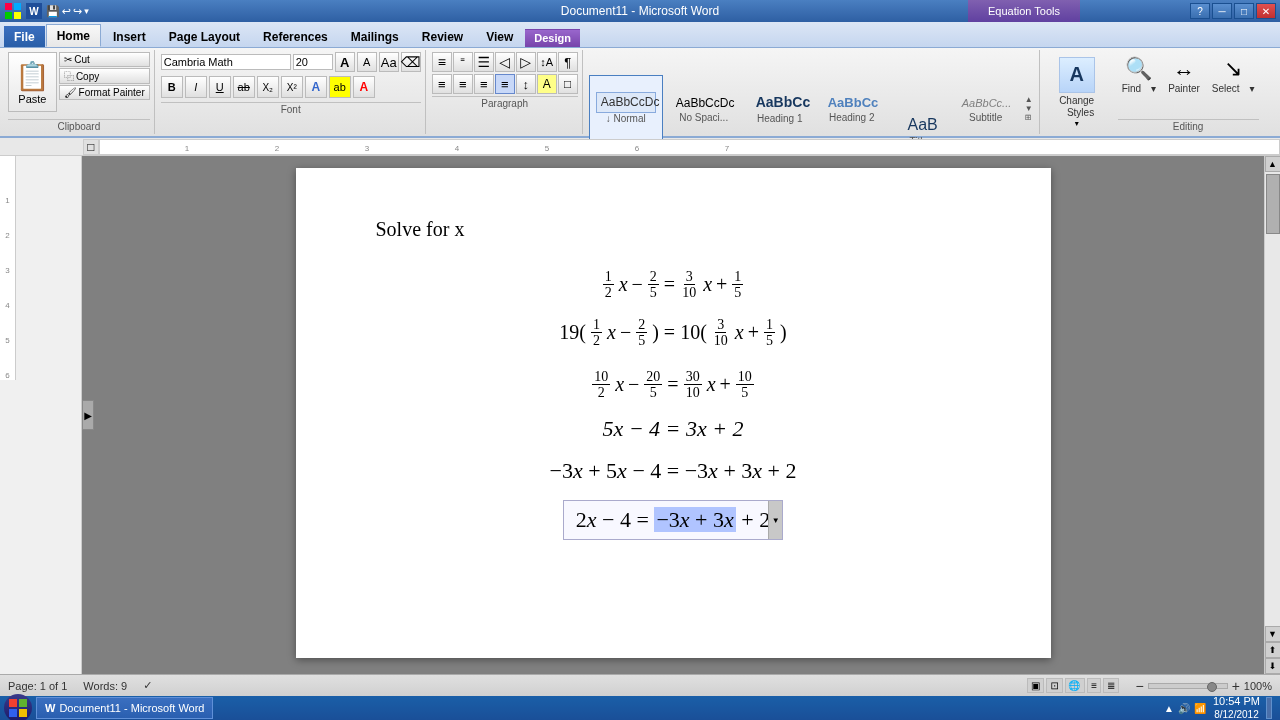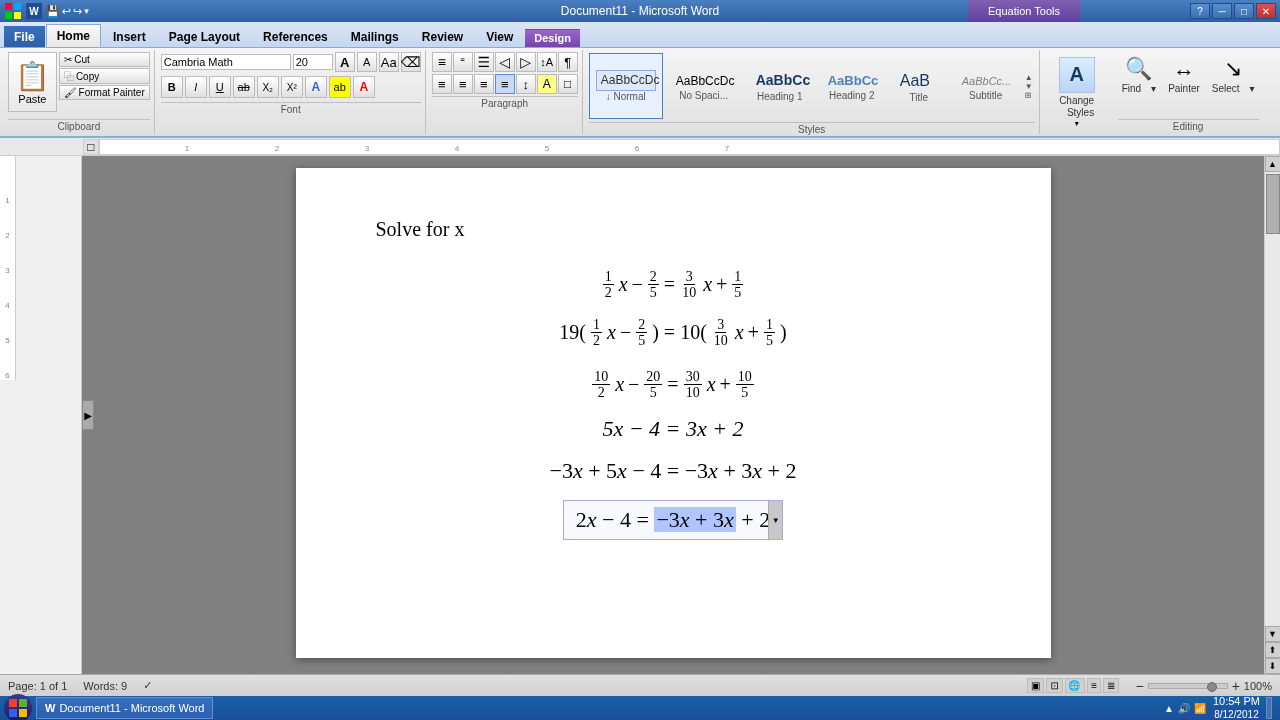--- a/index.html
+++ b/index.html
@@ -298,21 +298,21 @@
       </div>
 
       <div class="style-item">
         <div class="style-preview" style="width:56px;text-align:center;padding:2px 4px;">
           <span style="font-size:13px;color:#4f81bd;font-weight:bold;">AaBbCc</span>
         </div>
         <div class="style-label">Heading 2</div>
       </div>
 
       <div class="style-item">
-        <div class="style-preview" style="width:46px;text-align:left;padding:2px 4px;">
+        <div class="style-preview" style="width:46px;text-align:right;padding:2px 4px;margin-top:44px;">
           <span style="font-size:16px;color:#17375e;">AaB</span>
         </div>
         <div class="style-label">Title</div>
       </div>
 
       <div class="style-item">
         <div class="style-preview" style="width:56px;text-align:center;padding:2px 4px;">
           <span style="font-size:11px;color:#7f7f7f;font-style:italic;">AaBbCc...</span>
         </div>
         <div class="style-label">Subtitle</div>

